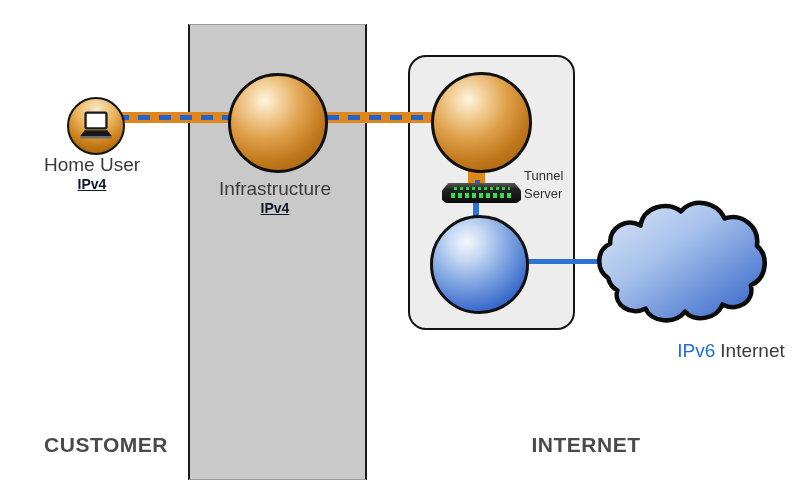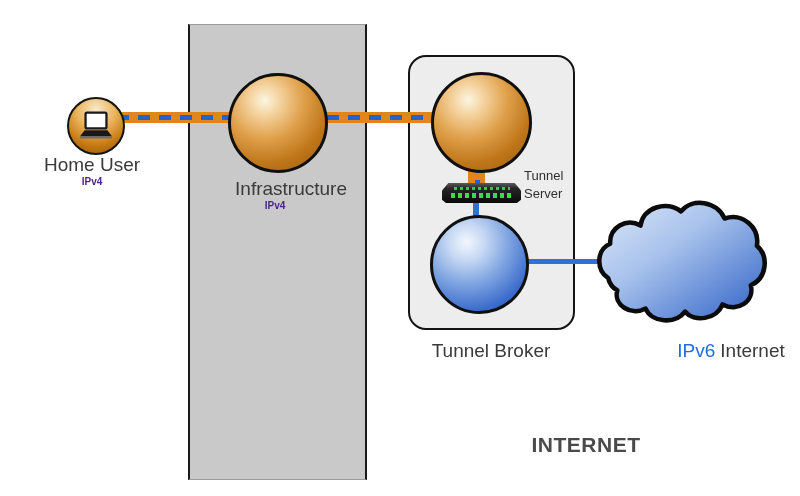--- a/index.html
+++ b/index.html
@@ -41,21 +41,21 @@
   .switch{left:442px;top:183px;width:79px;height:20px;z-index:6;
     background:linear-gradient(180deg,#5a5a5a 0%,#262626 28%,#0a0a0a 100%);
     clip-path:polygon(8% 0,92% 0,100% 38%,100% 84%,95% 100%,5% 100%,0 84%,0 38%);}
   .leds-top{position:absolute;left:12px;top:4px;width:56px;height:3px;
     background:repeating-linear-gradient(90deg,#35C94A 0 3px,rgba(0,0,0,0) 3px 6px);}
   .leds-front{position:absolute;left:9px;top:10px;width:62px;height:5px;
     background:repeating-linear-gradient(90deg,#3ADB50 0 4px,rgba(0,0,0,0) 4px 7px);}
 
   
   .lbl{color:#3A3A3A;font-size:19px;white-space:nowrap;transform:translateX(-50%);z-index:7;}
-  .sub{font-size:10px;font-weight:bold;color:#4c1d95;white-space:nowrap;transform:translateX(-50%);z-index:7;}
+  .sub{font-size:14px;font-weight:bold;color:#0f172a;white-space:nowrap;transform:translateX(-50%);z-index:7;text-decoration:underline;}
   .switch-lbl{left:524px;top:167px;width:58px;font-size:13px;line-height:1.35;color:#2F2F2F;z-index:7;}
   .zone-lbl{font-size:21px;font-weight:bold;color:#4A4A4A;letter-spacing:0.5px;white-space:nowrap;transform:translateX(-50%);z-index:7;}
   .ipv6-word{color:#1E6EDC;}
   .internet-word{margin-left:5px;}
 
   .cloud{left:594px;top:199px;z-index:6;}
 </style>
 </head>
 <body>
 
@@ -75,41 +75,41 @@
     <svg width="38" height="33" viewBox="0 0 40 34">
       <rect x="9" y="2.5" width="22" height="16.5" rx="1.5" fill="#ffffff" stroke="#1a1a1a" stroke-width="2.4"></rect>
       <path d="M8 21 L32 21 L36.5 27 L3.5 27 Z" fill="#181818"></path>
       <rect x="3" y="27" width="34" height="2.6" rx="1.2" fill="#6c6c6c"></rect>
     </svg>
   </div>
   <div class="abs lbl" style="left:92px;top:154px;">Home User</div>
   <div class="abs sub" style="left:92px;top:176px;">IPv4</div>
 
   <div class="abs sphere orange sphere-infra"></div>
-  <div class="abs lbl" style="left:275px;top:178px;margin-left:16px;">Infrastructure</div>
+  <div class="abs lbl" style="left:275px;top:178px;">Infrastructure</div>
   <div class="abs sub" style="left:275px;top:200px;">IPv4</div>
 
   <div class="abs sphere orange sphere-broker-v4"></div>
   <div class="abs switch">
     <div class="leds-top"></div>
     <div class="leds-front"></div>
   </div>
   <div class="abs switch-lbl">Tunnel Server</div>
   <div class="abs sphere blue sphere-broker-v6"></div>
-  <div class="abs lbl" style="left:491px;top:340px;">Tunnel Broker</div>
 
   <svg class="abs cloud" width="174" height="128" viewBox="0 0 172 126">
     <defs>
       <linearGradient id="cloudGrad" x1="0" y1="0" x2="1" y2="1">
         <stop offset="0" stop-color="#DCE7F8"></stop>
         <stop offset="0.4" stop-color="#A8C2EC"></stop>
         <stop offset="1" stop-color="#2C5FC6"></stop>
       </linearGradient>
     </defs>
     <path d="M 14,78 C 2,70 2,50 16,44 C 15,28 32,18 46,26 C 48,8 72,1 86,12 C 97,-2 122,2 129,19 C 147,13 164,28 161,46 C 173,56 171,78 155,85 C 159,101 142,112 127,104 C 121,119 99,122 90,111 C 80,124 57,122 51,108 C 36,116 19,104 23,90 C 17,87 15,82 14,78 Z" fill="url(#cloudGrad)" stroke="#0B0B0B" stroke-width="4.5" stroke-linejoin="round"></path>
   </svg>
   <div class="abs lbl" style="left:695px;top:340px;margin-left:36px;">
     <span class="ipv6-word">IPv6</span><span class="internet-word">Internet</span>
   </div>
 
+  <div class="abs zone-lbl" style="left:106px;top:433px;">CUSTOMER</div>
   <div class="abs zone-lbl" style="left:586px;top:433px;">INTERNET</div>
 
 </div>
 
 </body></html>

